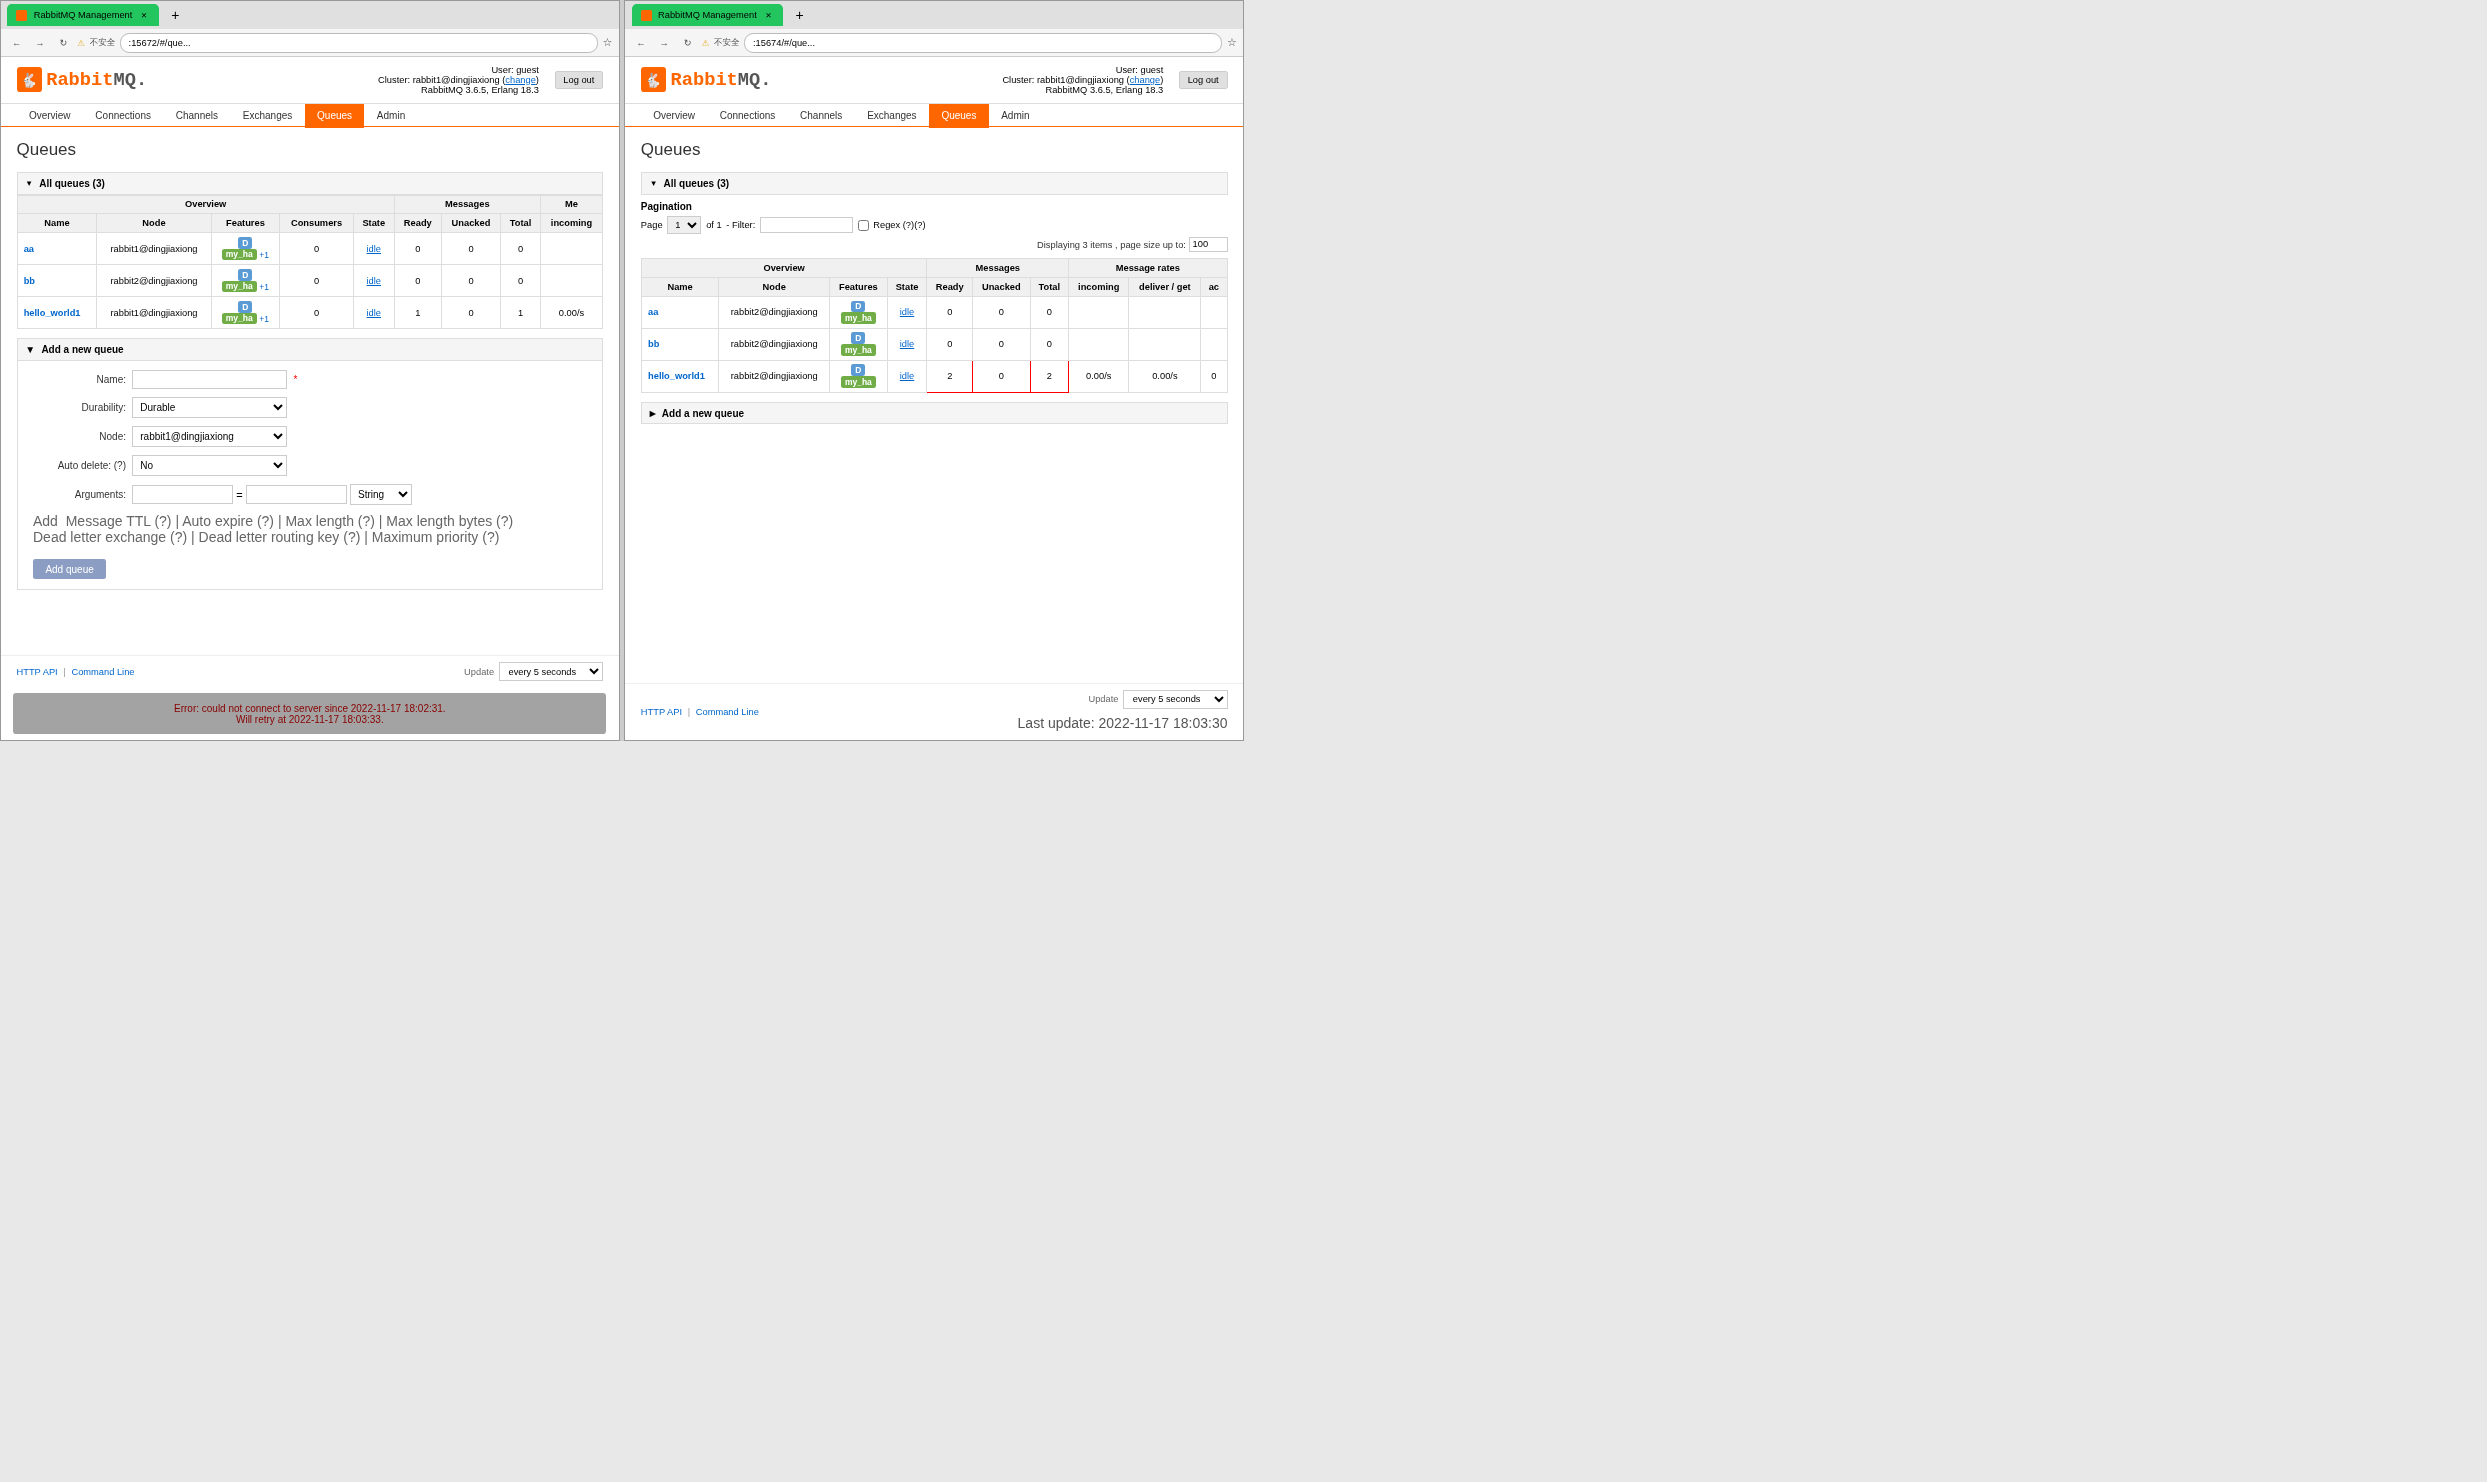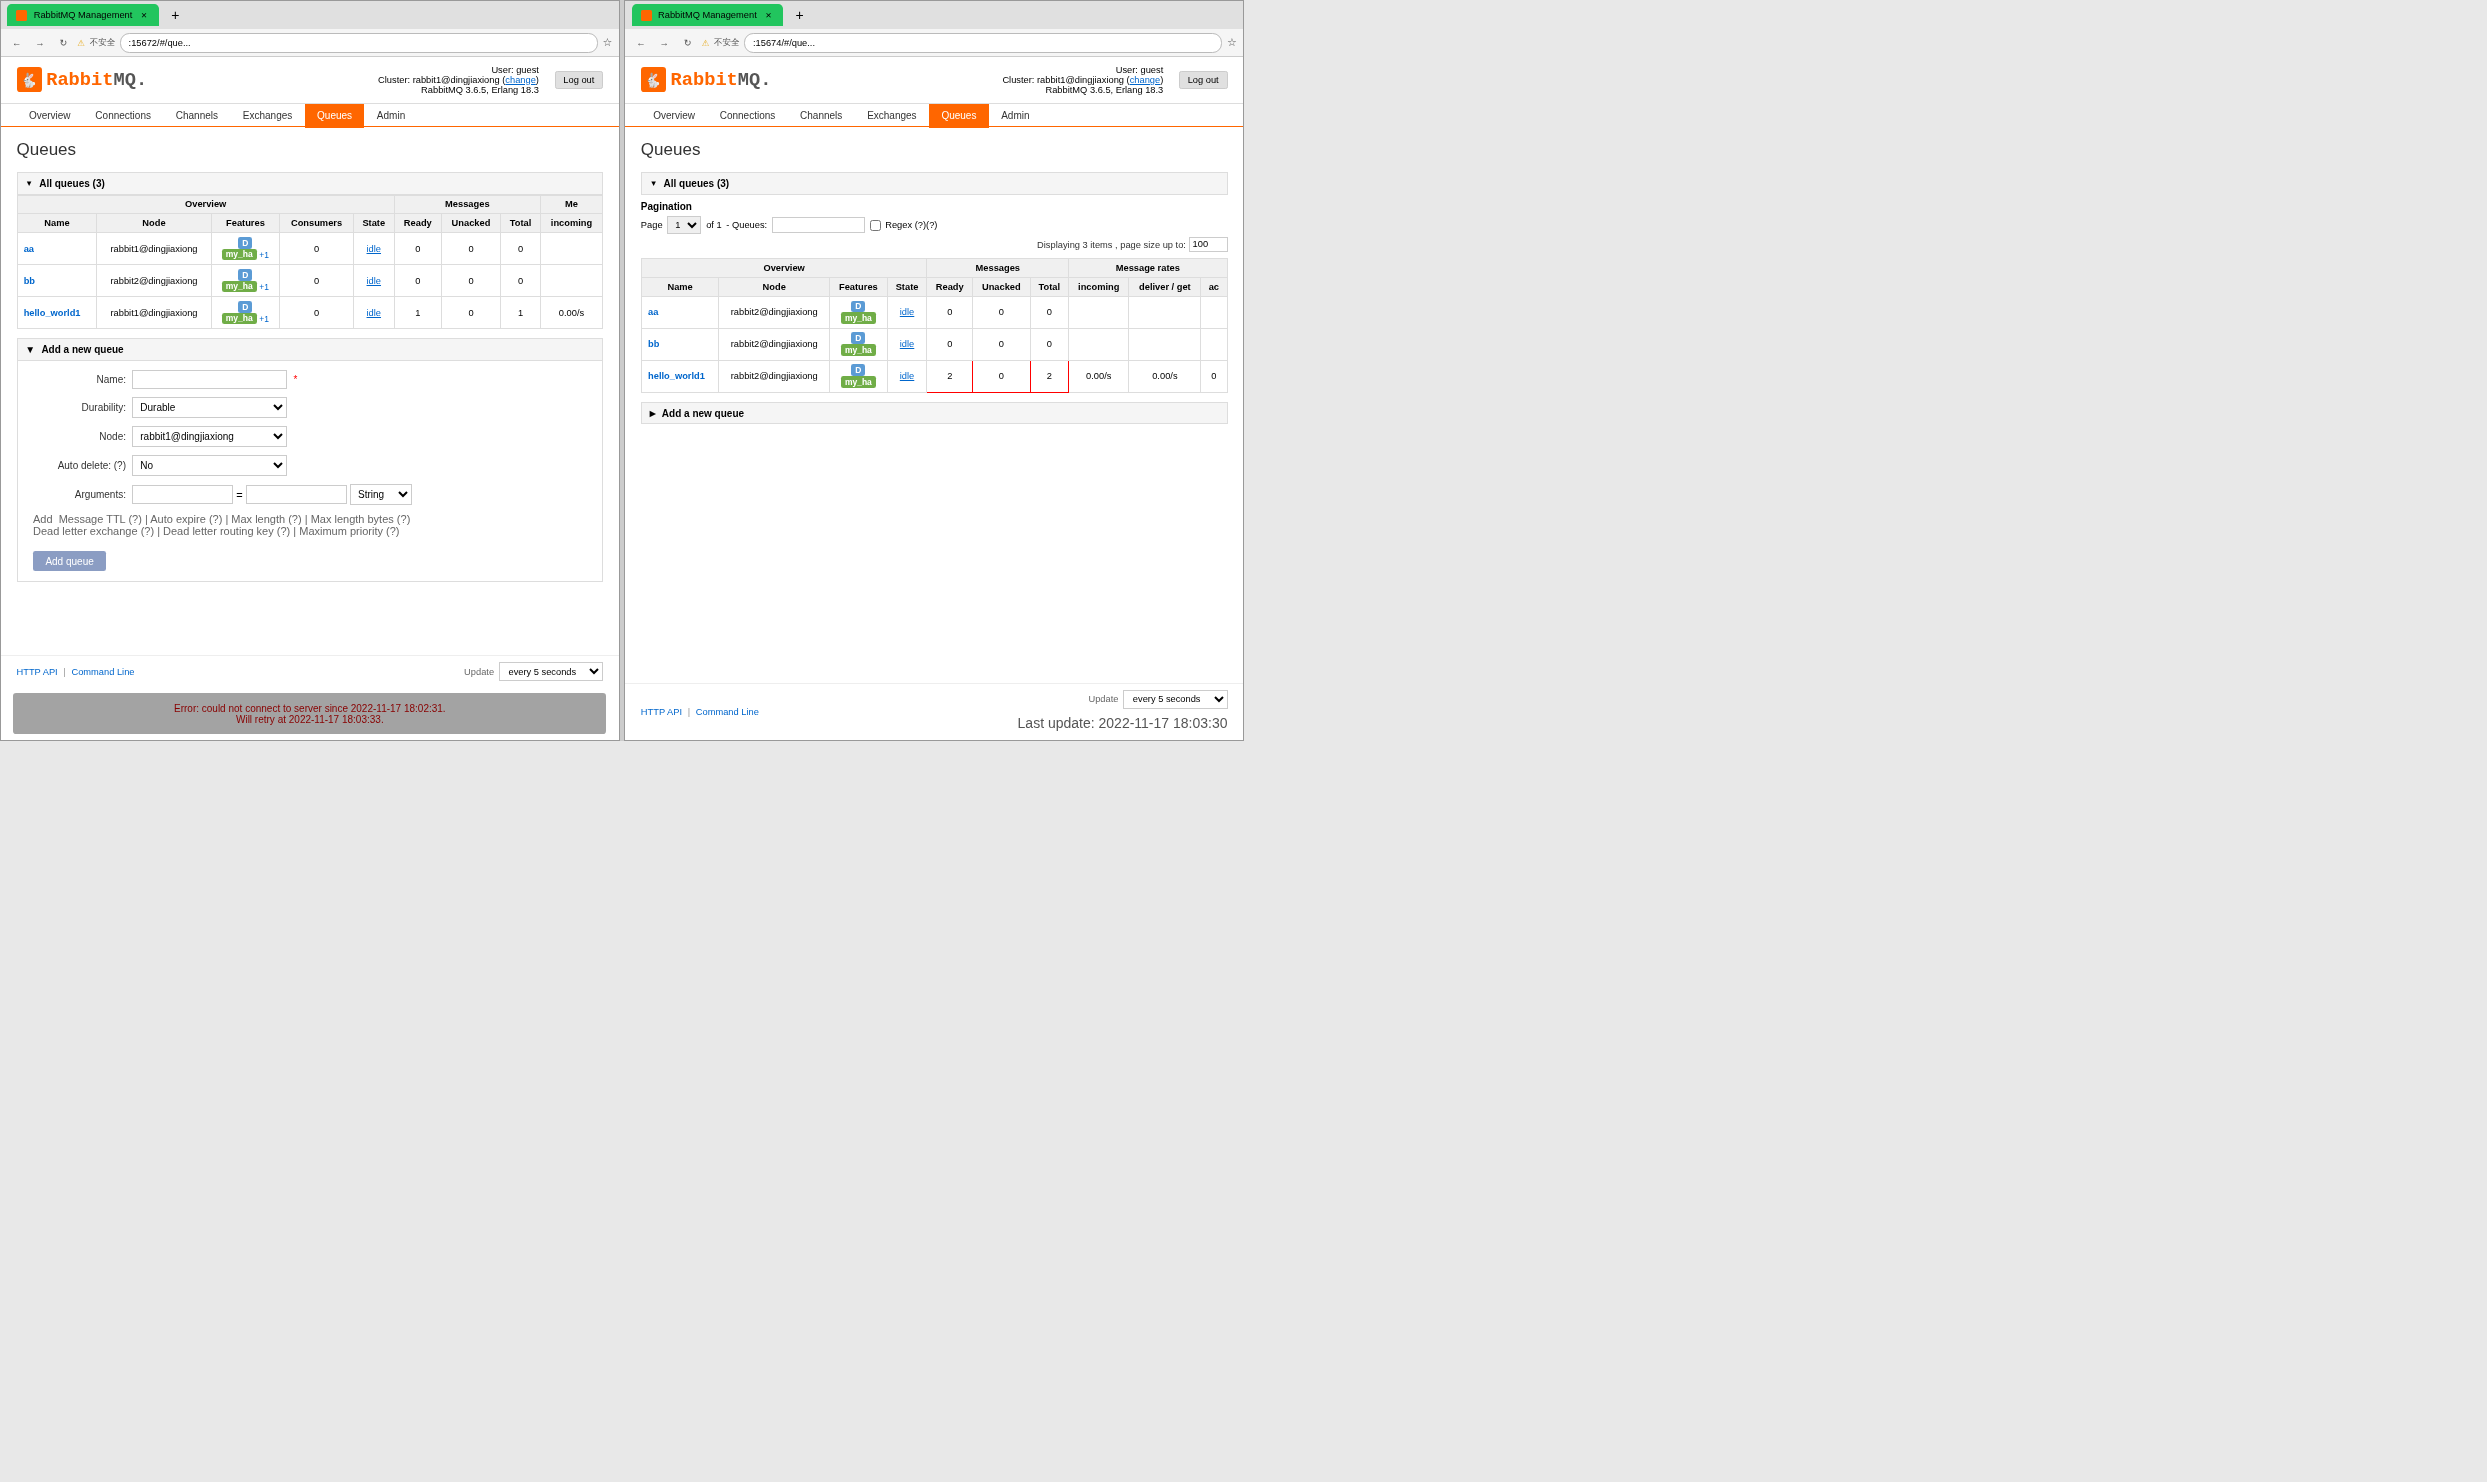--- a/index.html
+++ b/index.html
@@ -302,21 +302,21 @@
       font-size: 10px;
       width: 155px;
       background: white;
     }
     
     .required-star {
       color: red;
     }
     
     .form-help {
-      font-size: 11px;
+      font-size: 14px;
       color: #666;
       margin-top: 1px;
     }
     
     .form-args-row {
       display: flex;
       align-items: center;
       gap: 3.1px;
     }
     
@@ -693,21 +693,21 @@
       </div>
 
       <div style="padding: 6.2px 0;">
         <div style="font-size:10px; font-weight:bold; margin-bottom:4.7px;">Pagination</div>
         <div style="display:flex; align-items:center; gap:4.7px; font-size:9.3px;">
           <span>Page</span>
           <select class="page-select">
             <option>1</option>
           </select>
           <span>of 1</span>
-          <span>- Queues:</span>
+          <span>- Filter:</span>
           <input class="filter-input" type="text" style="">
           <input type="checkbox" class="checkbox-regex" style="">
           <span>Regex (?)(?) </span>
         </div>
         <div class="displaying-text">
           <span>Displaying 3 items , page size up to:</span>
           <input class="page-size-input" type="text" value="100" style="">
         </div>
       </div>
 

